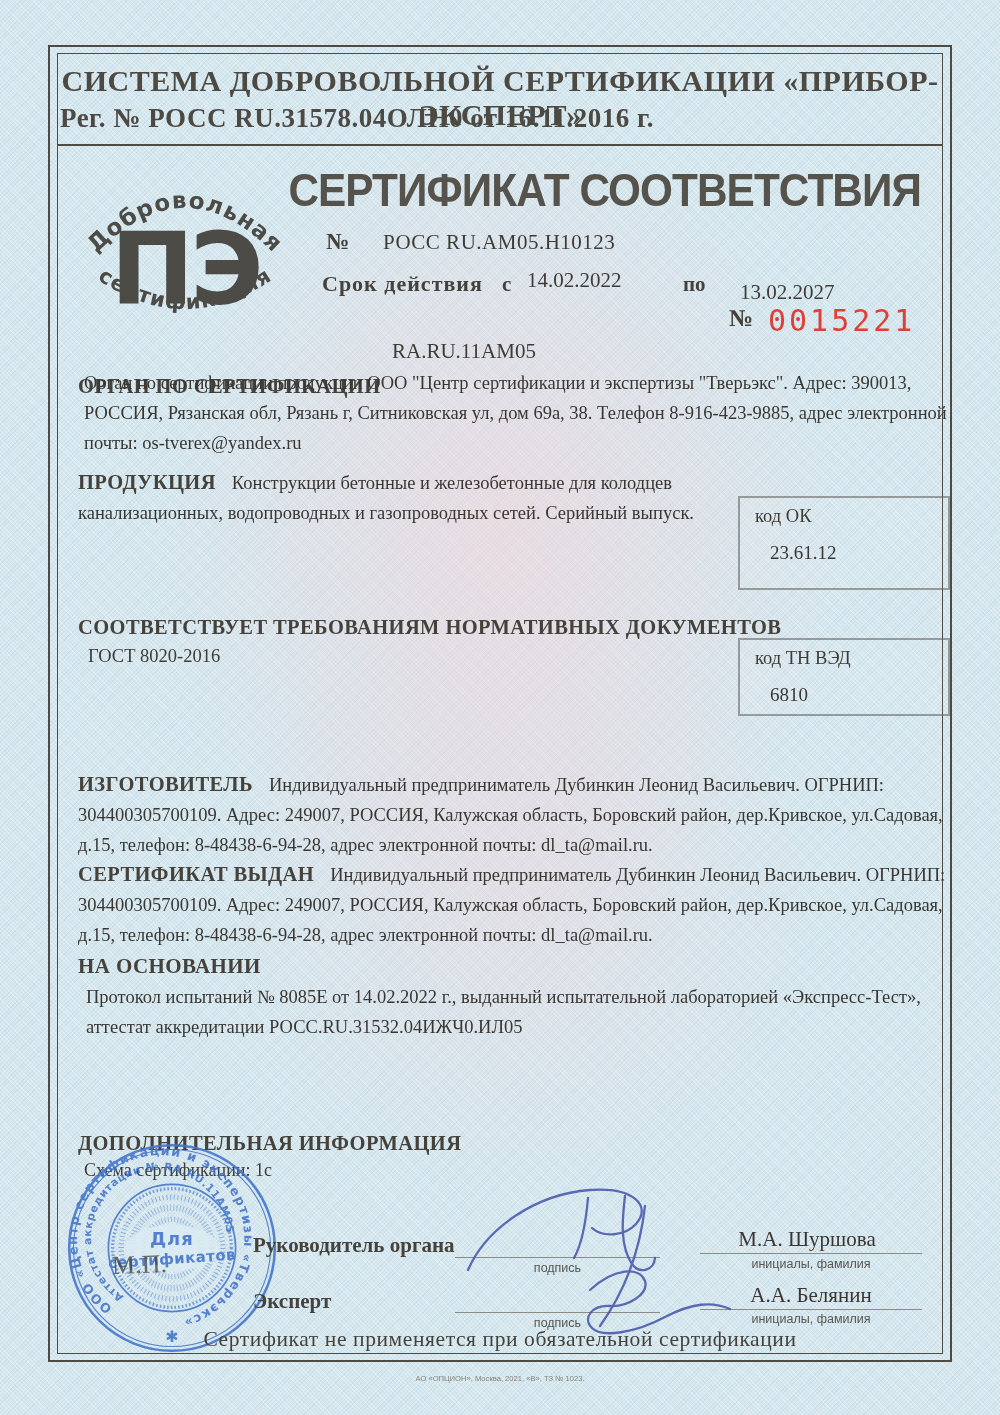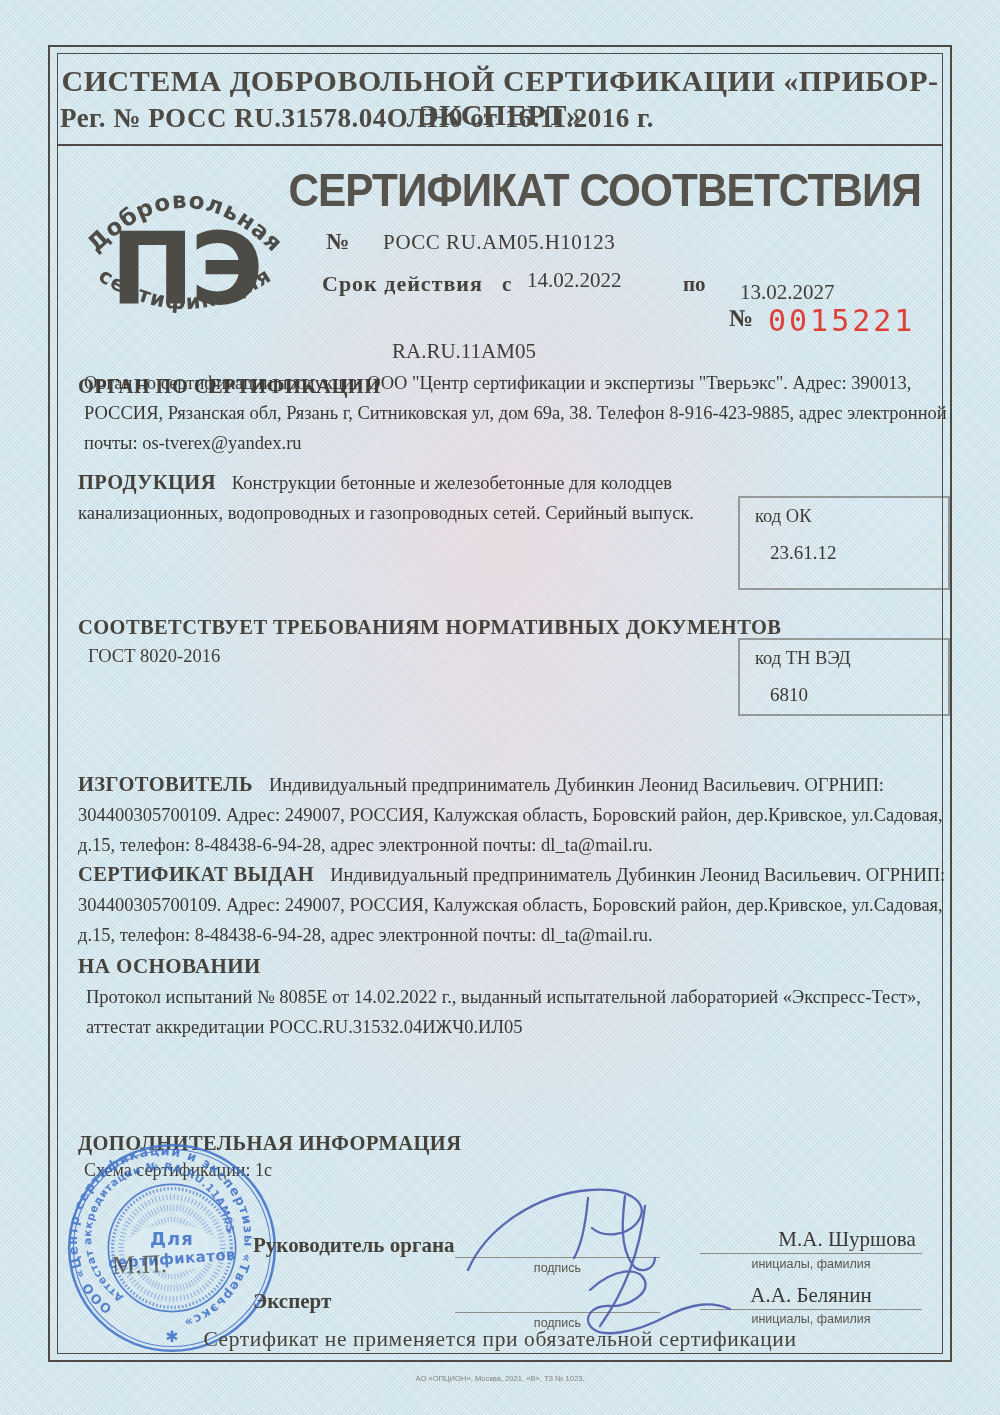--- a/index.html
+++ b/index.html
@@ -68,21 +68,21 @@
   .stamp{ left:66px; top:1142px; opacity:.88; }
   .mp-mark{ left:112px; top:1250px; font-size:26px; color:rgba(73,72,66,.8); transform:rotate(-2deg); z-index:1; }
 
   .role-head{ left:253px; top:1233px; font-size:21px; font-weight:bold; color:#45423c; }
   .role-expert{ left:253px; top:1289px; font-size:21px; font-weight:bold; color:#45423c; }
   .sig-line{ border-bottom:1.5px solid #8c8b84; }
   .sig-line-1{ left:455px; top:1236px; width:205px; height:22px; }
   .sig-line-2{ left:455px; top:1291px; width:205px; height:22px; }
   .sig-caption-1{ left:455px; top:1261px; width:205px; text-align:center; font-family:"Liberation Sans","DejaVu Sans",sans-serif; font-size:12.5px; color:#58564f; }
   .sig-caption-2{ left:455px; top:1316px; width:205px; text-align:center; font-family:"Liberation Sans","DejaVu Sans",sans-serif; font-size:12.5px; color:#58564f; }
-  .name-1{ left:736px; top:1227px; width:222px; text-align:center; font-size:21px; color:#3a3733; }
+  .name-1{ left:696px; top:1227px; width:222px; text-align:center; font-size:21px; color:#3a3733; }
   .name-2{ left:700px; top:1283px; width:222px; text-align:center; font-size:21px; color:#3a3733; }
   .name-line-1{ left:700px; top:1232px; width:222px; height:22px; }
   .name-line-2{ left:700px; top:1288px; width:222px; height:22px; }
   .name-caption-1{ left:700px; top:1257px; width:222px; text-align:center; font-family:"Liberation Sans","DejaVu Sans",sans-serif; font-size:12.5px; color:#58564f; }
   .name-caption-2{ left:700px; top:1312px; width:222px; text-align:center; font-family:"Liberation Sans","DejaVu Sans",sans-serif; font-size:12.5px; color:#58564f; }
   .signatures-svg{ left:438px; top:1178px; z-index:2; }
 
   .footer-note{ left:60px; right:60px; top:1327px; text-align:center; font-size:21.5px; color:#45423c; letter-spacing:.6px; }
   .print-info{ left:0; right:0; top:1374px; text-align:center; font-family:"Liberation Sans","DejaVu Sans",sans-serif; font-size:10px; color:#84837c; transform:scale(.76); transform-origin:center top; }
 

